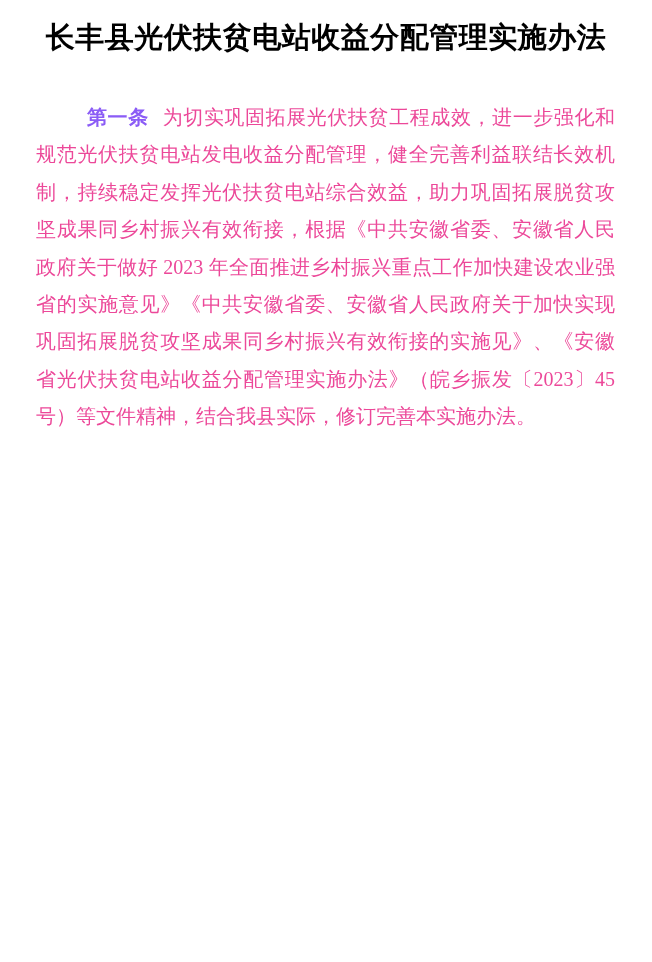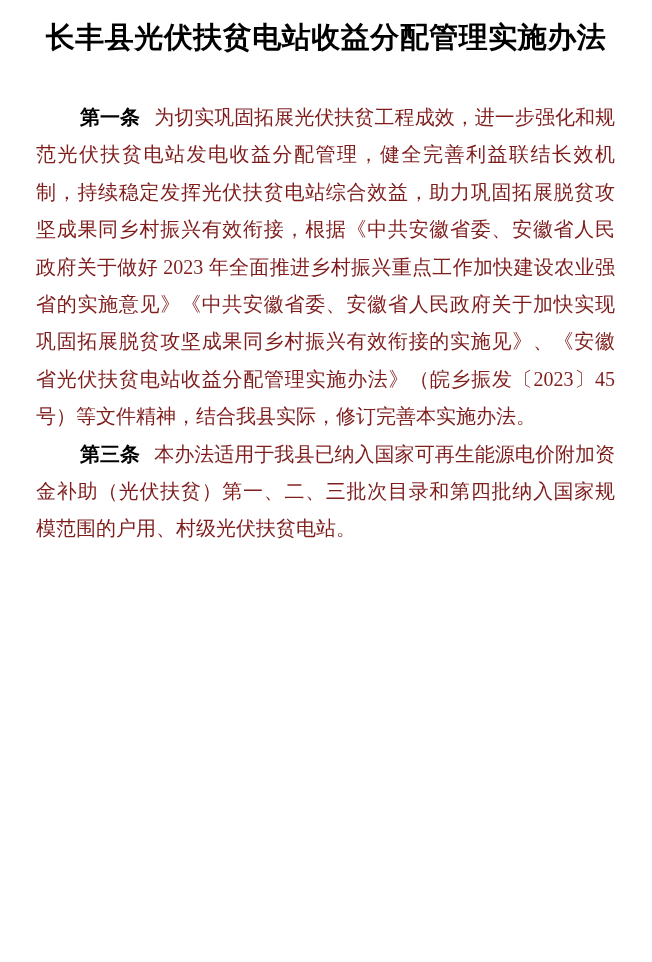--- a/index.html
+++ b/index.html
@@ -40,25 +40,26 @@
       text-justify: inter-character;
     }
     .article {
       margin: 0;
       padding: 0;
       text-indent: 2.2em;
       word-break: break-all;
     }
     .article-heading {
       font-weight: bold;
-      color: #000000;
+      color: #8b5cf6;
       margin-right: 0.7em;
+      margin-left: 7px;
     }
     .article-text {
-      color: #7f1d1d;
+      color: #ec4899;
     }
     .page-number {
       position: absolute;
       left: 44px;
       top: 920px;
       font-size: 17px;
       line-height: 22px;
       color: #2a2a2a;
       letter-spacing: 1px;
     }
@@ -70,23 +71,20 @@
 
   <h1 class="doc-title">长丰县光伏扶贫电站收益分配管理实施办法</h1>
 
   <div class="doc-body">
 
     <p class="article">
       <span class="article-heading">第一条</span><span class="article-text">为切实巩固拓展光伏扶贫工程成效，进一步强化和规范光伏扶贫电站发电收益分配管理，健全完善利益联结长效机制，持续稳定发挥光伏扶贫电站综合效益，助力巩固拓展脱贫攻坚成果同乡村振兴有效衔接，根据《中共安徽省委、安徽省人民政府关于做好 2023 年全面推进乡村振兴重点工作加快建设农业强省的实施意见》《中共安徽省委、安徽省人民政府关于加快实现巩固拓展脱贫攻坚成果同乡村振兴有效衔接的实施见》、《安徽省光伏扶贫电站收益分配管理实施办法》（皖乡振发〔2023〕45 号）等文件精神，结合我县实际，修订完善本实施办法。</span>
     </p>
 
 
-    <p class="article">
-      <span class="article-heading">第三条</span><span class="article-text">本办法适用于我县已纳入国家可再生能源电价附加资金补助（光伏扶贫）第一、二、三批次目录和第四批纳入国家规模范围的户用、村级光伏扶贫电站。</span>
-    </p>
 
 
 
   </div>
 
   <div class="page-number">- 2 -</div>
 
 </div>
 
 </body></html>

